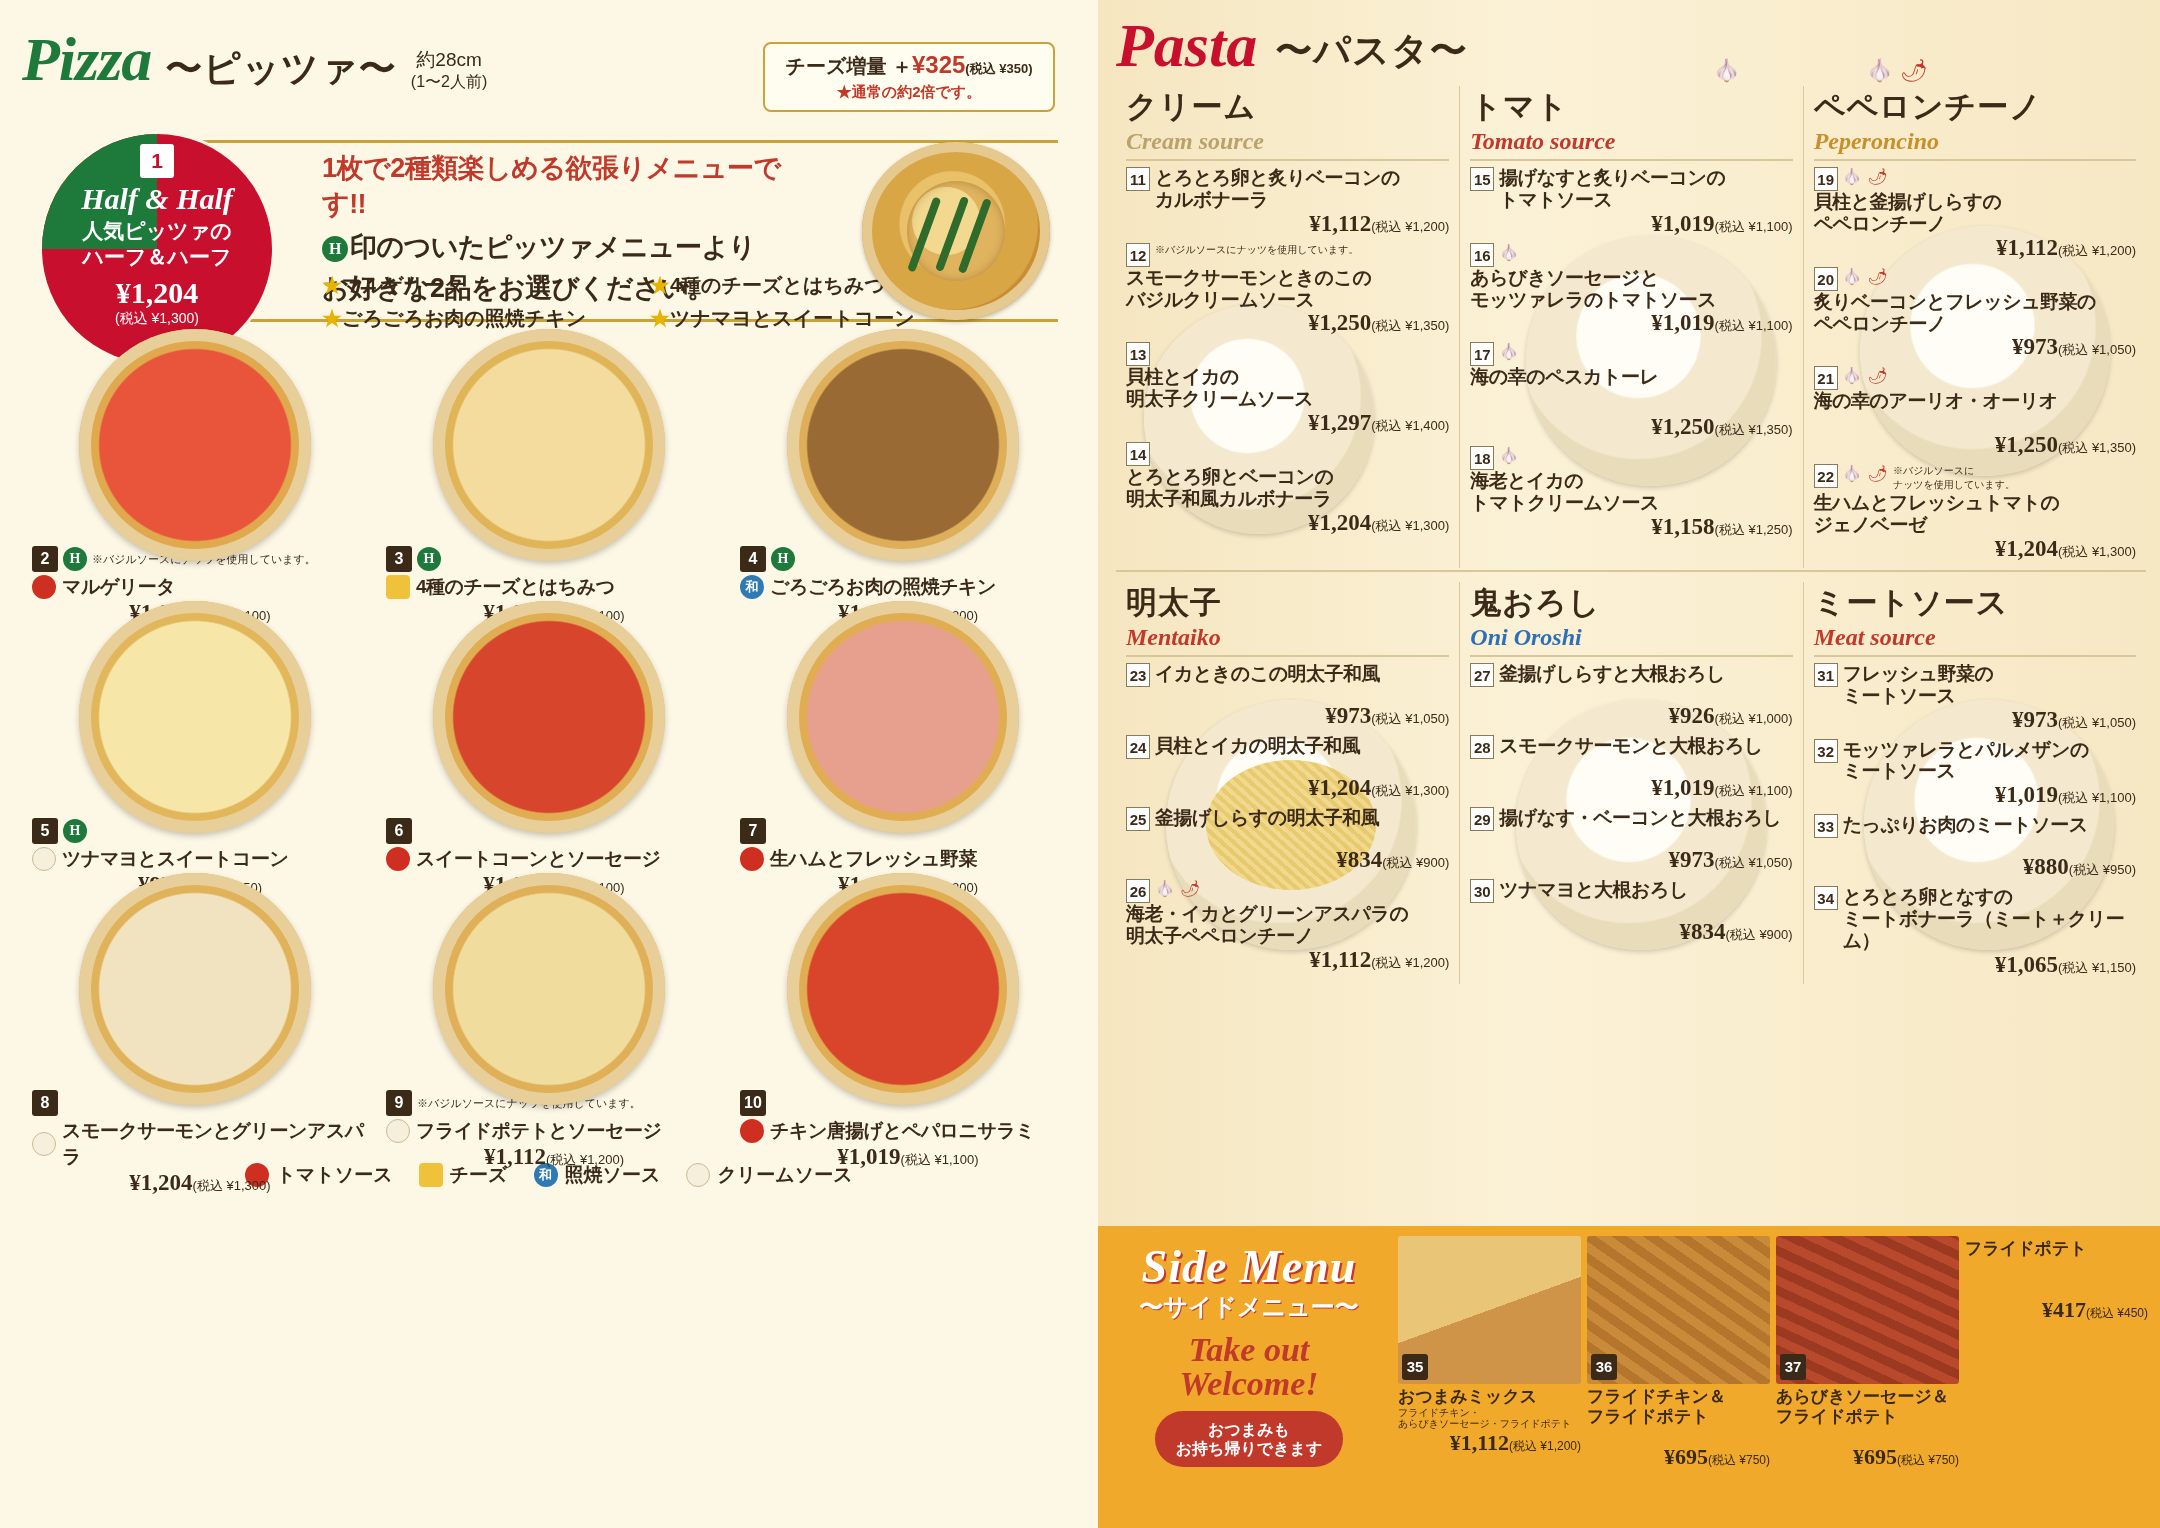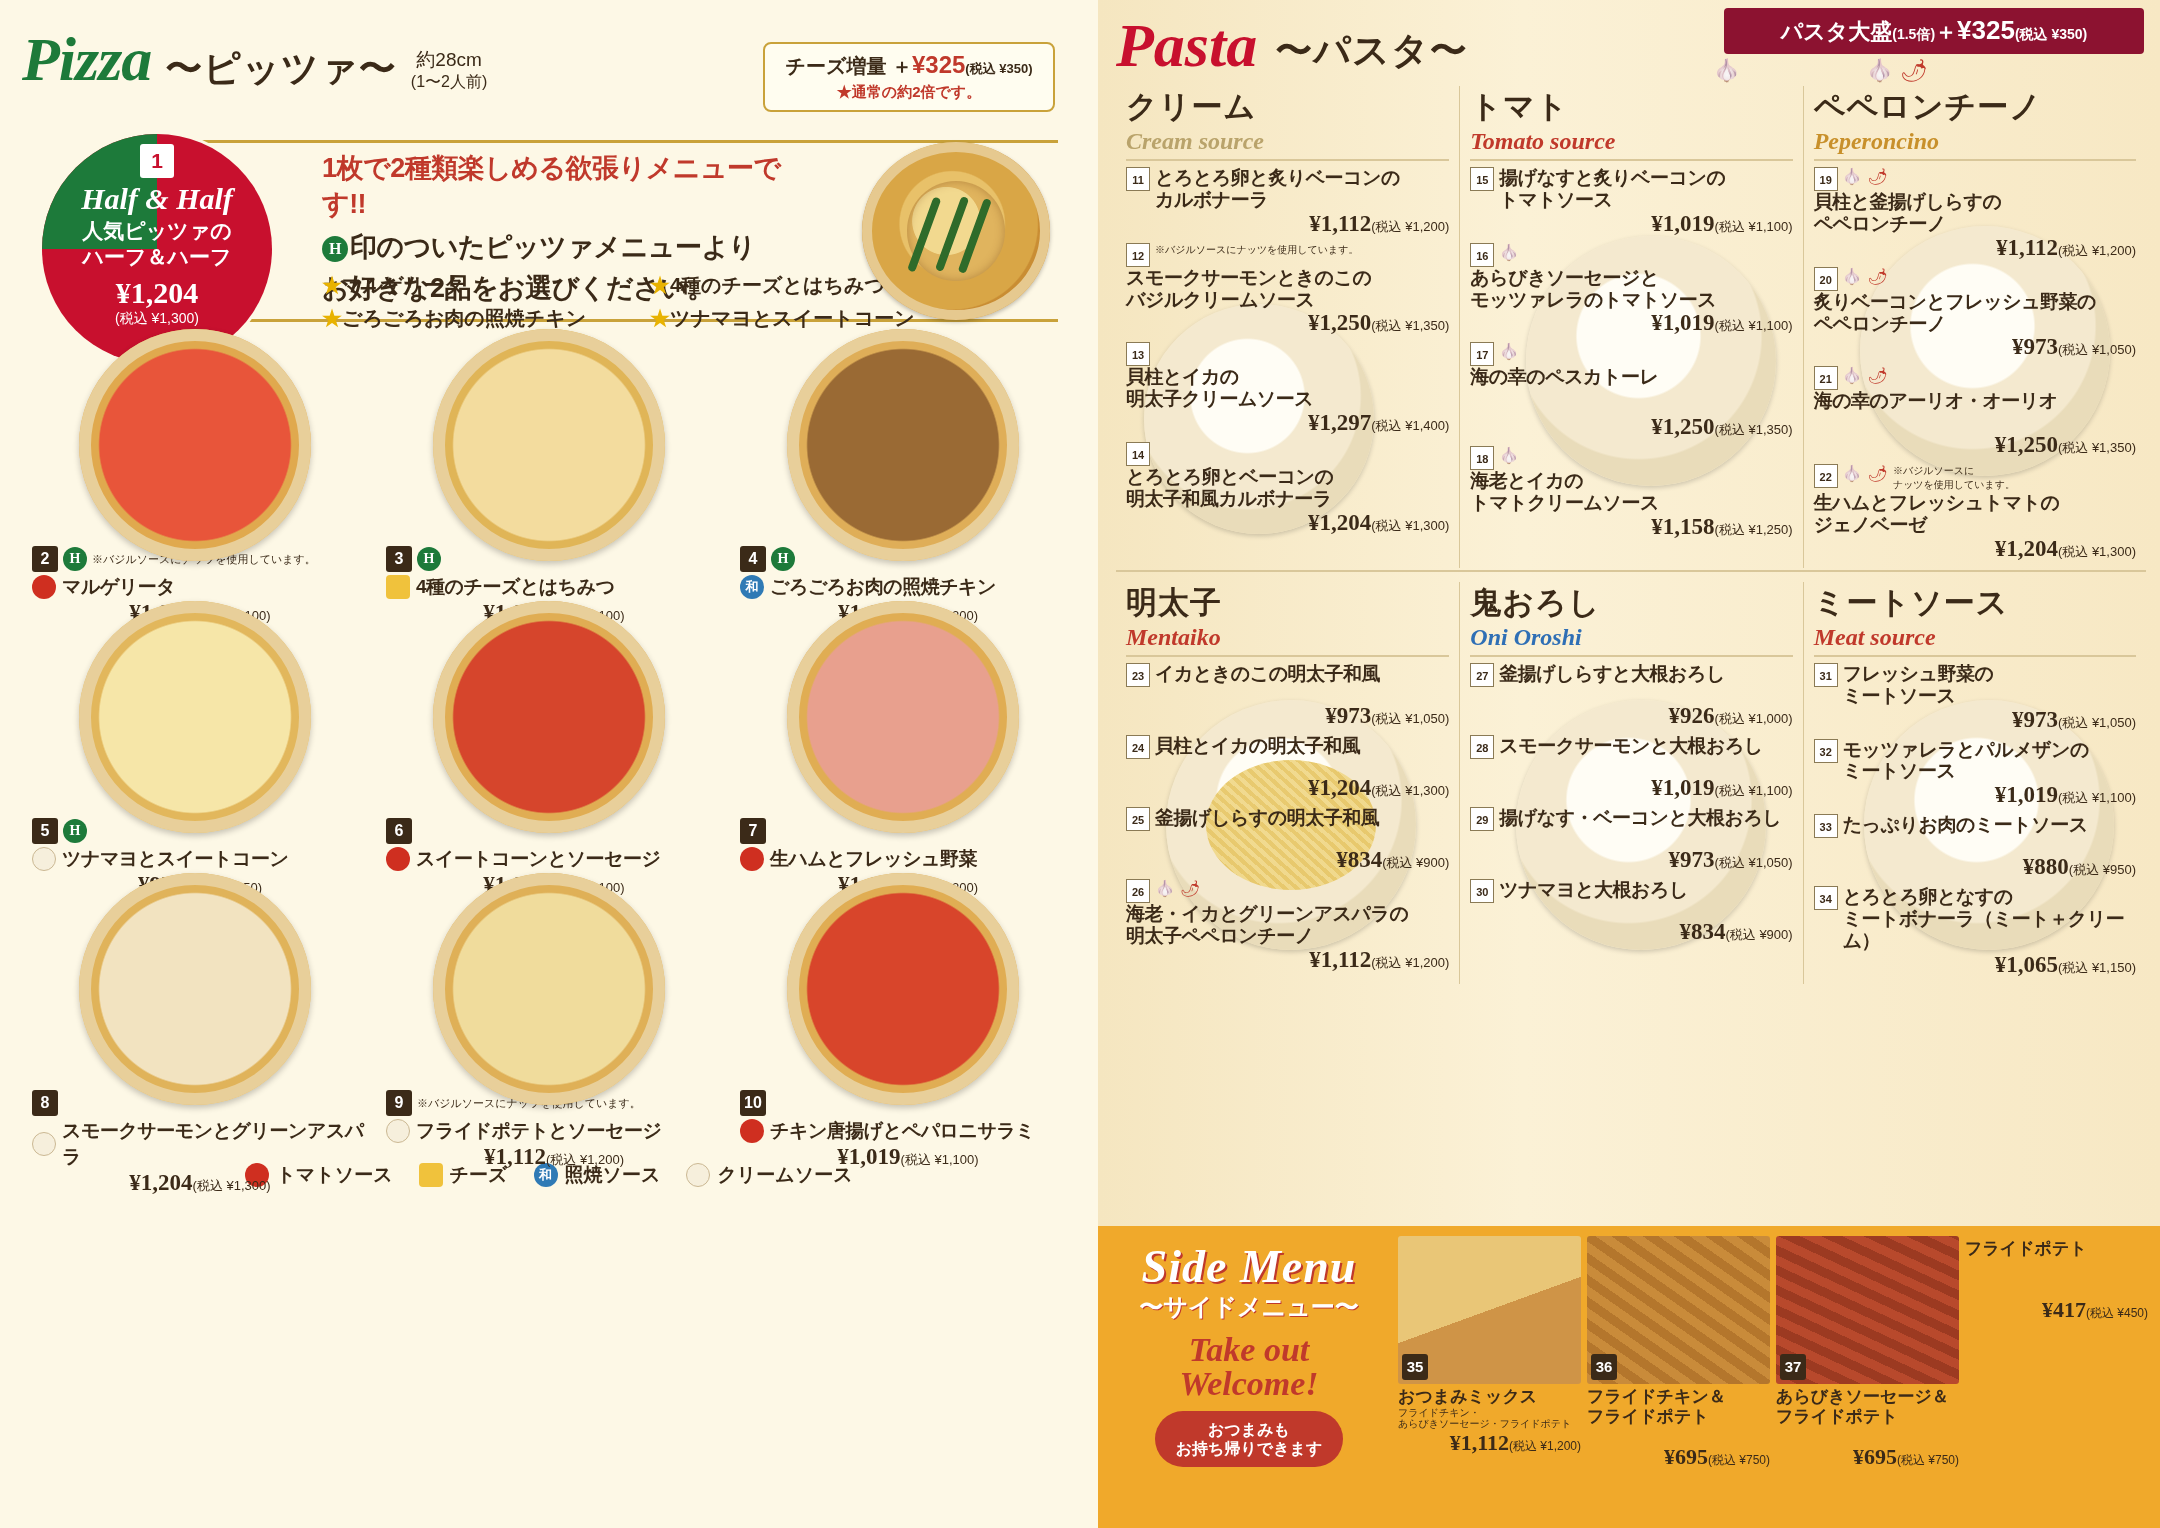--- a/index.html
+++ b/index.html
@@ -186,21 +186,21 @@
   .c-pepe{color:#c8902b;}
   .c-mentaiko{color:#c0392b;}
   .c-oni{color:#2f6fb5;}
   .c-meat{color:#c0392b;}
   .cat-rule{border-bottom:2px solid #d9c79a;margin:4px 0 6px;}
 
   .pitem{position:relative; margin-bottom:6px; min-height:58px;}
   .pitem .hdr{display:flex;align-items:flex-start;gap:5px;}
   .pnum{
     width:24px;height:24px;line-height:24px;text-align:center;
-    background:#fff;border:1px solid #8a7a55;color:#3b2a18;font-size:11px;font-weight:bold;
+    background:#fff;border:1px solid #8a7a55;color:#3b2a18;font-size:15px;font-weight:bold;
     flex:0 0 auto;
   }
   .pname{font-size:19px;font-weight:bold;color:#3b2a18;line-height:1.15;letter-spacing:-0.5px;}
   .pprice{font-size:23px;font-weight:bold;color:#3b2a18;text-align:right;font-family:"Liberation Serif",serif;}
   .pprice .tax{font-size:13px;font-family:"Liberation Sans",sans-serif;font-weight:normal;}
   .pnote{font-size:10px;color:#3b2a18;}
   .pasta-photo{
     position:absolute; border-radius:50%;
     background: radial-gradient(circle at 45% 40%, #fffdf5 0 30%, #f4e9cf 31% 60%, #e9dcba 61% 100%);
     box-shadow:0 2px 5px rgba(0,0,0,.18);
@@ -483,23 +483,20 @@
     </div>
   </section>
 
   <section class="pasta-side">
 
     <div class="pasta-head">
       <div class="pasta-title">Pasta</div>
       <div class="pasta-title-jp">〜パスタ〜</div>
     </div>
 
-    <div class="oomori">
-      <span>パスタ大盛</span><span class="sm">(1.5倍)</span><span>＋</span><span class="y">¥325</span><span class="sm">(税込 ¥350)</span>
-    </div>
     <div class="spice-row">
       <span class="garlic">🧄</span>
       <span class="garlic" style="margin-left:120px;">🧄</span>
       <span class="chili">🌶</span>
     </div>
 
     <div class="pasta-cols">
 
       <div class="pcol">
         <div class="cat-jp">クリーム</div>

